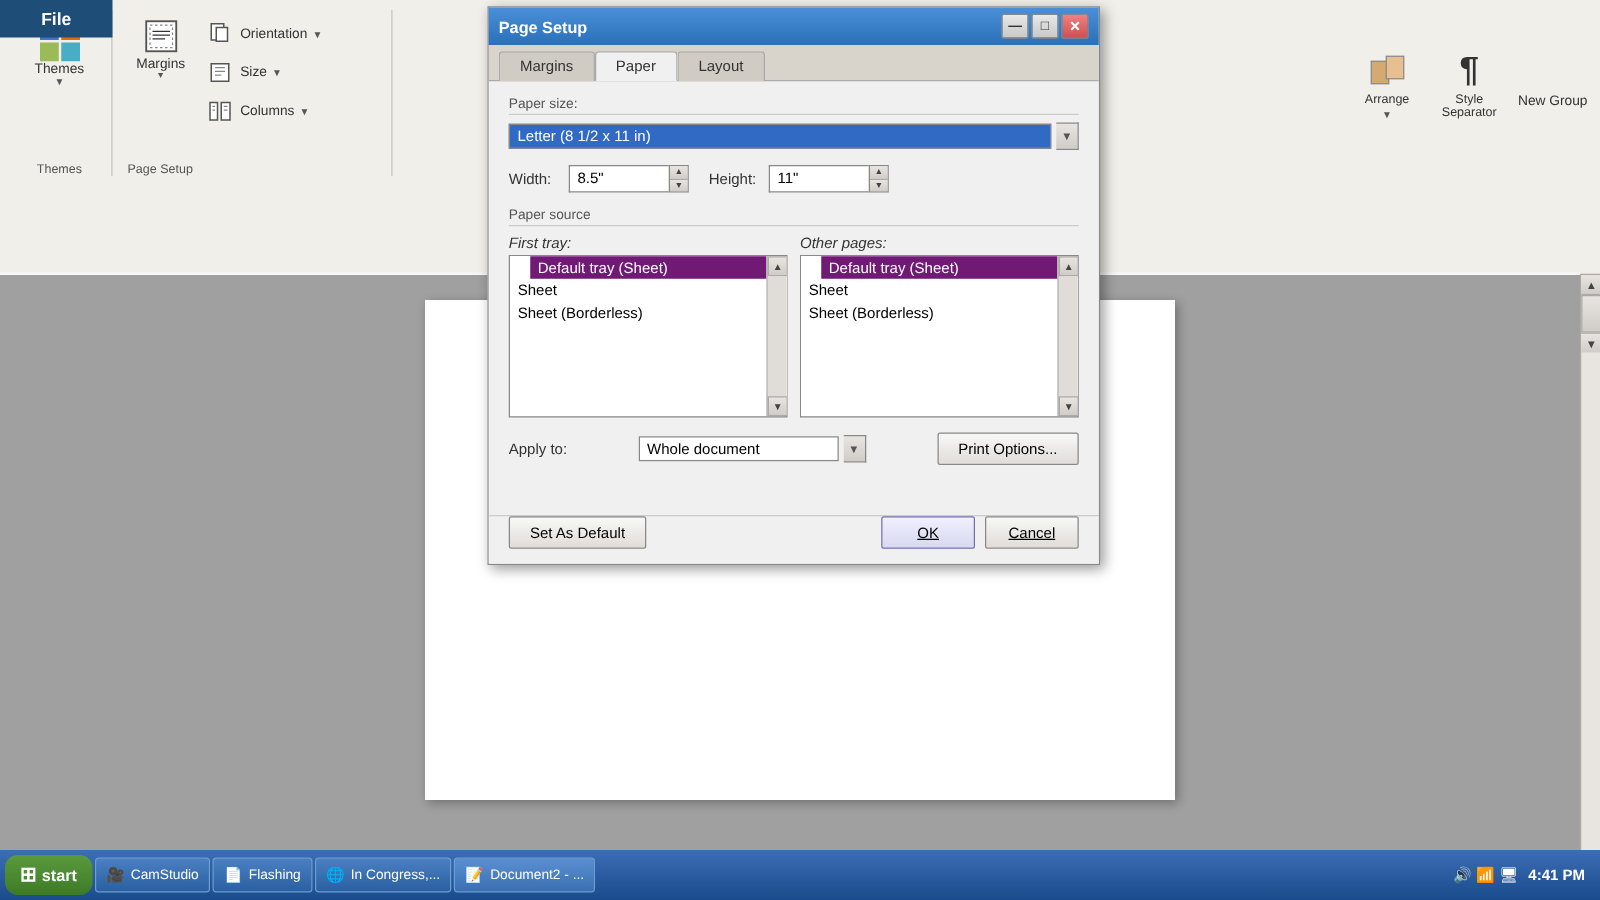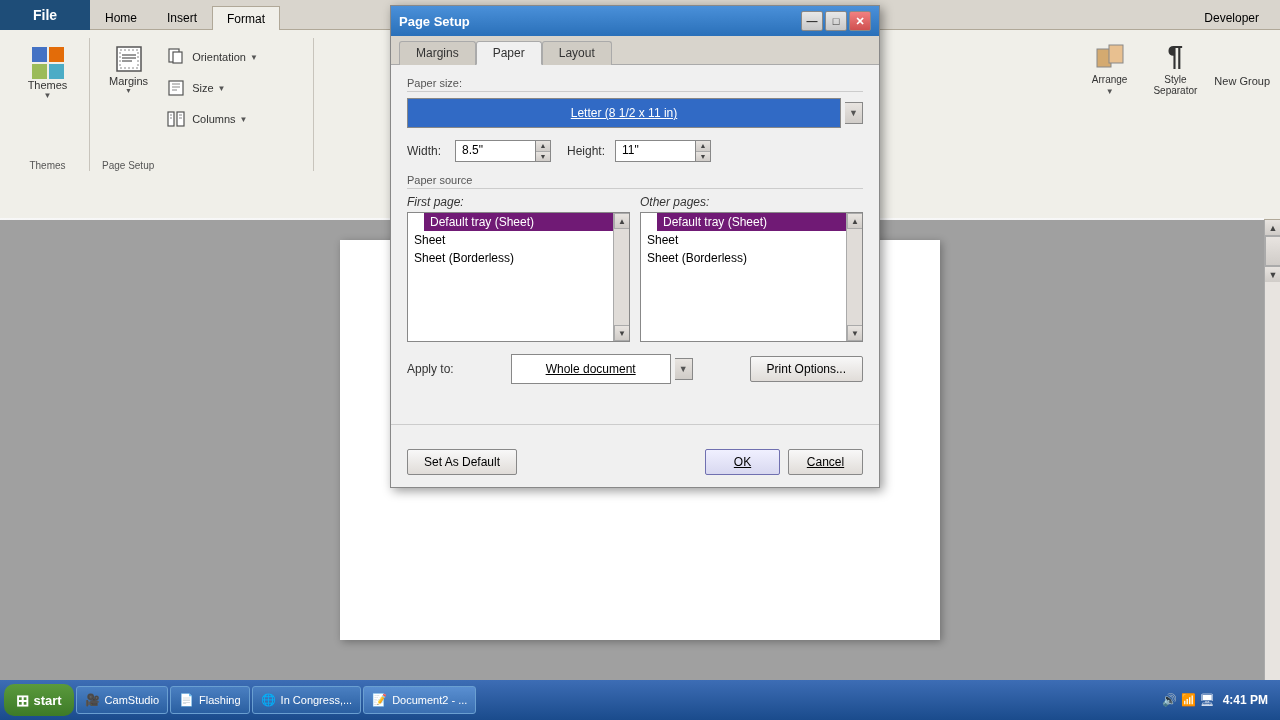--- a/index.html
+++ b/index.html
@@ -350,24 +350,23 @@
     }
 
     .combo-box {
       flex: 1;
       background: white;
       border: 1px solid #888;
       padding: 3px 6px;
       font-size: 12px;
       display: flex;
       align-items: center;
-      justify-content: center;
-      cursor: pointer;
-      height: 30px;
-      text-decoration: underline;
+      justify-content: flex-start;
+      cursor: pointer;
+      height: 20px;
     }
 
     .combo-arrow {
       width: 18px;
       height: 22px;
       background: linear-gradient(to bottom, #e8e4e0, #d0ccc8);
       border: 1px solid #888;
       border-left: none;
       display: flex;
       align-items: center;
@@ -550,21 +549,21 @@
 
     .apply-combo {
       display: flex;
     }
 
     
     .dialog-footer {
       display: flex;
       justify-content: space-between;
       align-items: center;
-      padding: 24px 16px 12px;
+      padding: 0 16px 12px;
       background: #f0f0f0;
       border-top: 1px solid #ccc;
     }
 
     .dialog-btn {
       padding: 5px 16px;
       font-size: 12px;
       border: 1px solid #888;
       background: linear-gradient(to bottom, #f8f8f8, #e0dcd8);
       cursor: pointer;
@@ -636,34 +635,20 @@
   </style>
 </head>
 <body>
 
 <div class="ribbon">
 
   <div class="file-tab">
     <span>File</span>
   </div>
 
-  <div class="ribbon-tabs">
-    <div class="ribbon-tab">
-      <span>Home</span>
-    </div>
-    <div class="ribbon-tab">
-      <span>Insert</span>
-    </div>
-    <div class="ribbon-tab active">
-      <span>Format</span>
-    </div>
-    <div class="ribbon-tab" style="margin-left: auto; margin-right: 0; padding-right: 20px;">
-      <span>Developer</span>
-    </div>
-  </div>
 
   <div class="ribbon-content">
 
     <div class="ribbon-group">
       <div class="ribbon-group-items">
         <div class="ribbon-btn-large">
           <div class="icon-box">
             <div class="themes-icon">
               <span></span>
                 <span></span>
@@ -848,21 +833,21 @@
             </div>
           </div>
         </div>
       </div>
 
       <div class="field-group">
         <div class="field-label section-label">Paper source</div>
         <div class="source-section">
 
           <div class="source-col">
-            <div class="source-label">First page:</div>
+            <div class="source-label">First tray:</div>
             <div style="position:relative;">
               <div class="list-box" style="padding-right:16px;">
                 <div class="list-item selected">
                   <span>Default tray (Sheet)</span>
                 </div>
                 <div class="list-item">
                   <span>Sheet</span>
                 </div>
                 <div class="list-item">
                   <span>Sheet (Borderless)</span>

